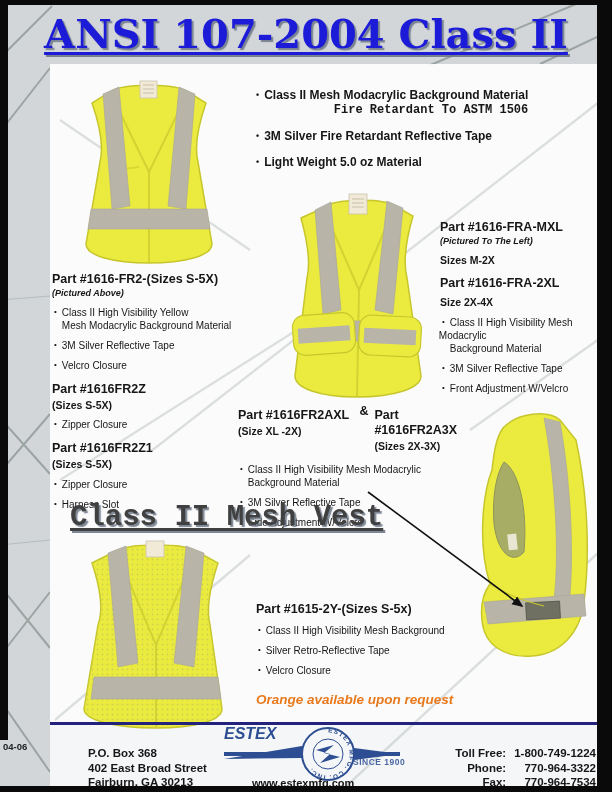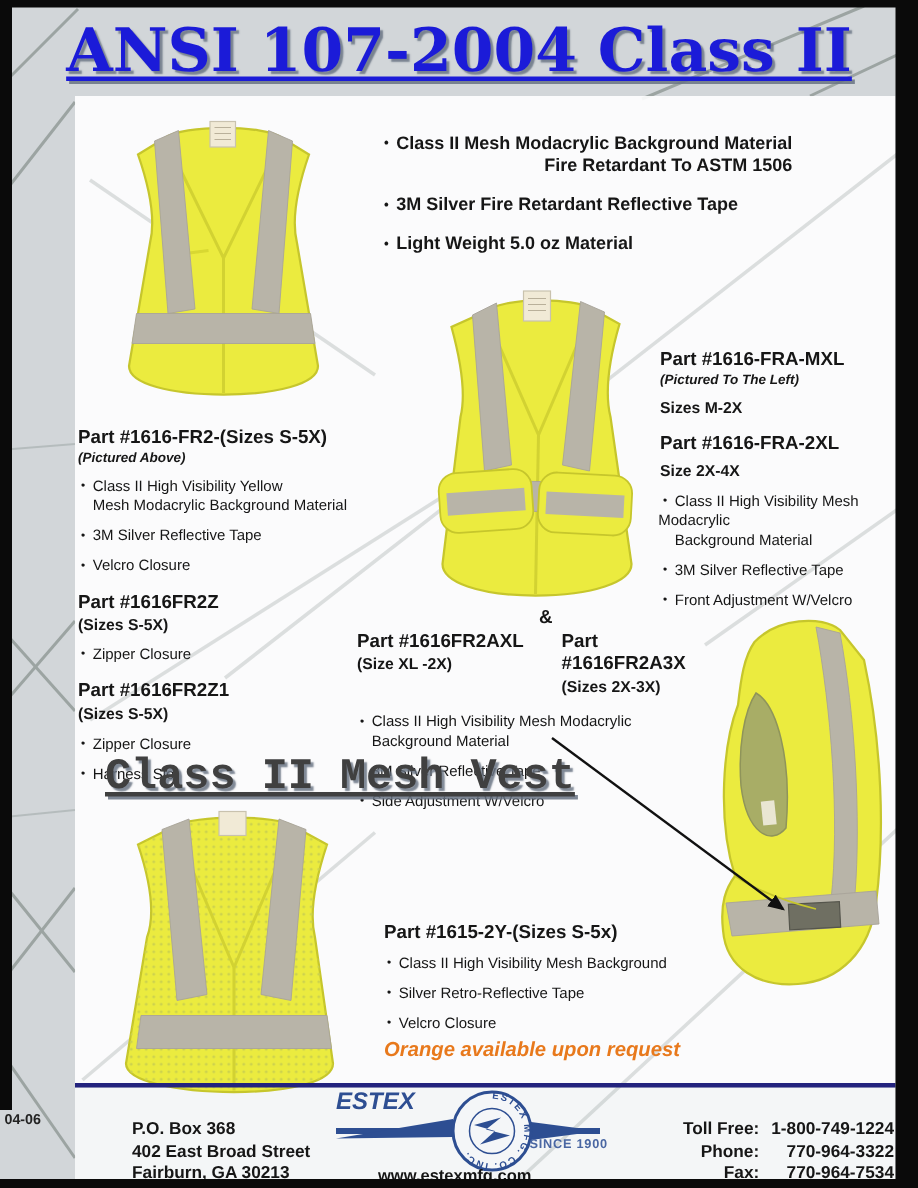--- a/index.html
+++ b/index.html
@@ -19,25 +19,25 @@
       font-family:"DejaVu Serif",serif;font-weight:bold;font-size:40px;line-height:1.1;
       color:#1b1bd8;text-decoration:underline;text-decoration-thickness:3px;text-underline-offset:4px;
       text-shadow:2px 2px 1px rgba(105,115,130,.85);}
   .mesh-title{left:70px;top:501px;font-family:Liberation Mono, monospace;font-weight:bold;font-size:29px;
       color:#404040;text-decoration:underline;text-decoration-thickness:2.5px;text-underline-offset:3px;
       text-shadow:2px 2px 1px rgba(105,115,130,.85);}
   
   .features{left:256px;top:88px;width:335px;text-align:right;}
   .feat{margin-bottom:11px;font-weight:bold;font-size:12px;line-height:1.25;display:flex;}
   .feat::before{content:"•";font-size:9px;margin:2px 5px 0 0;}
-  .feat .l2{display:block;margin-left:20px;}
+  .feat .l2{display:block;margin-left:20px;font-family:Liberation Mono, monospace;}
   
   .pblock{line-height:1.2;}
   .ph{font-size:12.5px;font-weight:bold;margin-top:10px;}
-  .ph.first{margin-top:16px;}
+  .ph.first{margin-top:4px;}
   .pn{font-size:9px;font-weight:bold;font-style:italic;margin-top:1px;}
   .ps{font-size:10.5px;font-weight:bold;margin-top:2px;}
   .bullet{font-size:10px;margin-top:7px;display:flex;line-height:1.3;}
   .bullet::before{content:"•";font-size:8px;margin:1px 5px 0 2px;}
   .bullet .bl{display:block;}
   .bullet .outdent{margin-left:-11px;}
   .block-fr2{left:52px;top:268px;width:205px;}
   .block-fra{left:440px;top:216px;width:160px;}
   .block-axl{left:238px;top:404px;width:242px;}
   .block-1615{left:256px;top:598px;width:228px;}

